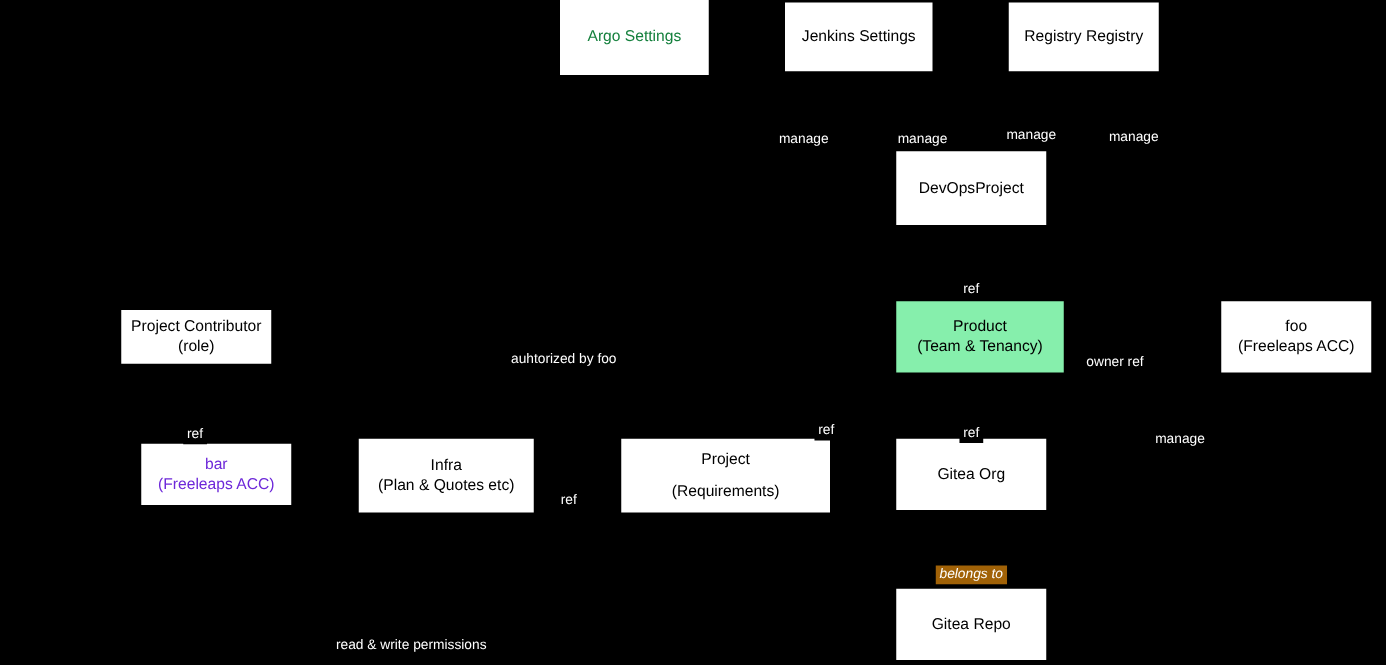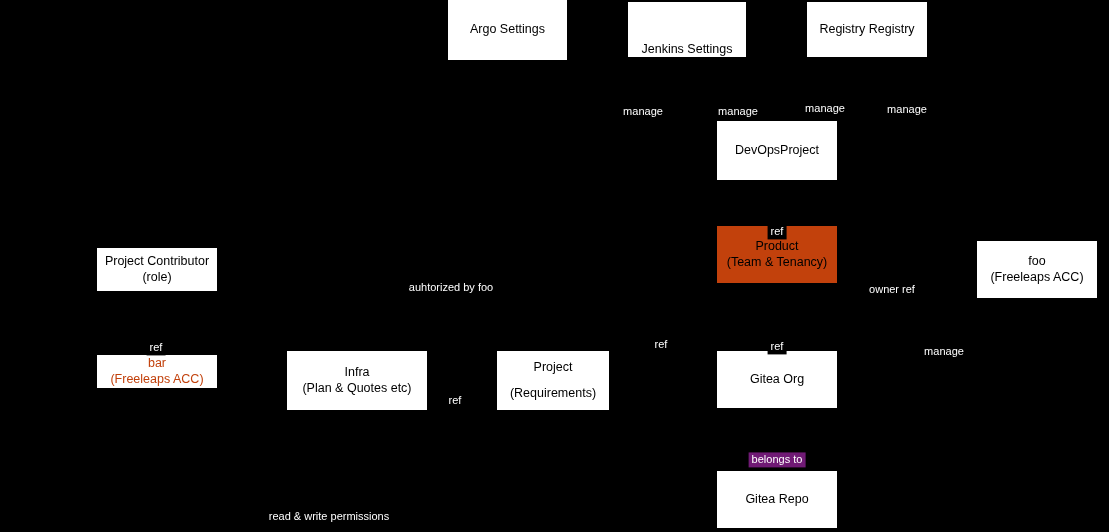--- a/index.html
+++ b/index.html
@@ -36,53 +36,53 @@
     line-height: 1.2;
     padding: 1px 3px;
     white-space: nowrap;
     margin-top: 20px;
   }
 </style>
 </head>
 <body style="background: rgb(0, 0, 0);">
 
 <div class="canvas" style="background: rgb(0, 0, 0);">
-    <div class="node" style="left: 448px; top: 0px; width: 119px; height: 60px; background: rgb(255, 255, 255); color: #000000;">
+    <div class="node" style="left: 448px; top: 0px; width: 119px; height: 60px; background: rgb(255, 255, 255); color: #15803d;">
       <div class="node-line">Argo Settings</div>
     </div>
-    <div class="node" style="left: 628px; top: 2px; width: 118px; height: 55px; background: rgb(255, 255, 255); color: rgb(0, 0, 0); justify-content: flex-end;">
+    <div class="node" style="left: 628px; top: 2px; width: 118px; height: 55px; background: rgb(255, 255, 255); color: rgb(0, 0, 0);">
       <div class="node-line">Jenkins Settings</div>
     </div>
     <div class="node" style="left: 807px; top: 2px; width: 120px; height: 55px; background: rgb(255, 255, 255); color: rgb(0, 0, 0);">
       <div class="node-line">Registry Registry</div>
     </div>
     <div class="node" style="left: 717px; top: 121px; width: 120px; height: 59px; background: rgb(255, 255, 255); color: rgb(0, 0, 0);">
       <div class="node-line">DevOpsProject</div>
     </div>
-    <div class="node" style="left: 717px; top: 226px; width: 120px; height: 57px; background: #c2410c; color: rgb(0, 0, 0);">
+    <div class="node" style="left: 717px; top: 241px; width: 134px; height: 57px; background: #86efac; color: rgb(0, 0, 0);">
       <div class="node-line">Product</div>
       <div class="node-line">(Team &amp; Tenancy)</div>
     </div>
     <div class="node" style="left: 977px; top: 241px; width: 120px; height: 57px; background: rgb(255, 255, 255); color: rgb(0, 0, 0);">
       <div class="node-line">foo</div>
       <div class="node-line">(Freeleaps ACC)</div>
     </div>
     <div class="node" style="left: 97px; top: 248px; width: 120px; height: 43px; background: rgb(255, 255, 255); color: rgb(0, 0, 0);">
       <div class="node-line">Project Contributor</div>
       <div class="node-line">(role)</div>
     </div>
-    <div class="node" style="left: 97px; top: 355px; width: 120px; height: 33px; background: rgb(255, 255, 255); color: #c2410c;">
+    <div class="node" style="left: 113px; top: 355px; width: 120px; height: 49px; background: rgb(255, 255, 255); color: #6d28d9;">
       <div class="node-line">bar</div>
       <div class="node-line">(Freeleaps ACC)</div>
     </div>
     <div class="node" style="left: 287px; top: 351px; width: 140px; height: 59px; background: rgb(255, 255, 255); color: rgb(0, 0, 0);">
       <div class="node-line">Infra</div>
       <div class="node-line">(Plan &amp; Quotes etc)</div>
     </div>
-    <div class="node" style="left: 497px; top: 351px; width: 112px; height: 59px; background: rgb(255, 255, 255); color: rgb(0, 0, 0); gap: 11px;">
+    <div class="node" style="left: 497px; top: 351px; width: 167px; height: 59px; background: rgb(255, 255, 255); color: rgb(0, 0, 0); gap: 11px;">
       <div class="node-line">Project</div>
       <div class="node-line">(Requirements)</div>
     </div>
     <div class="node" style="left: 717px; top: 351px; width: 120px; height: 57px; background: rgb(255, 255, 255); color: rgb(0, 0, 0);">
       <div class="node-line">Gitea Org</div>
     </div>
     <div class="node" style="left: 717px; top: 471px; width: 120px; height: 57px; background: rgb(255, 255, 255); color: rgb(0, 0, 0);">
       <div class="node-line">Gitea Repo</div>
     </div>
     <div class="edge-label" style="left: 643px; top: 92px; background: rgb(0, 0, 0); color: rgb(255, 255, 255);">manage</div>
@@ -90,15 +90,15 @@
     <div class="edge-label" style="left: 825px; top: 89px; background: rgb(0, 0, 0); color: rgb(255, 255, 255);">manage</div>
     <div class="edge-label" style="left: 907px; top: 90px; background: rgb(0, 0, 0); color: rgb(255, 255, 255);">manage</div>
     <div class="edge-label" style="left: 777px; top: 212px; background: rgb(0, 0, 0); color: rgb(255, 255, 255);">ref</div>
     <div class="edge-label" style="left: 451px; top: 268px; background: rgb(0, 0, 0); color: rgb(255, 255, 255);">auhtorized by foo</div>
     <div class="edge-label" style="left: 892px; top: 270px; background: rgb(0, 0, 0); color: rgb(255, 255, 255);">owner ref</div>
     <div class="edge-label" style="left: 156px; top: 328px; background: rgb(0, 0, 0); color: rgb(255, 255, 255);">ref</div>
     <div class="edge-label" style="left: 661px; top: 325px; background: rgb(0, 0, 0); color: rgb(255, 255, 255);">ref</div>
     <div class="edge-label" style="left: 777px; top: 327px; background: rgb(0, 0, 0); color: rgb(255, 255, 255);">ref</div>
     <div class="edge-label" style="left: 944px; top: 332px; background: rgb(0, 0, 0); color: rgb(255, 255, 255);">manage</div>
     <div class="edge-label" style="left: 455px; top: 381px; background: rgb(0, 0, 0); color: rgb(255, 255, 255);">ref</div>
-    <div class="edge-label" style="left: 777px; top: 440px; background: #701a75; color: rgb(255, 255, 255);">belongs to</div>
+    <div class="edge-label" style="left: 777px; top: 440px; background: #a16207; color: rgb(255, 255, 255); font-style: italic;">belongs to</div>
     <div class="edge-label" style="left: 329px; top: 497px; background: rgb(0, 0, 0); color: rgb(255, 255, 255);">read &amp; write permissions</div>
   </div>
 
 </body></html>

